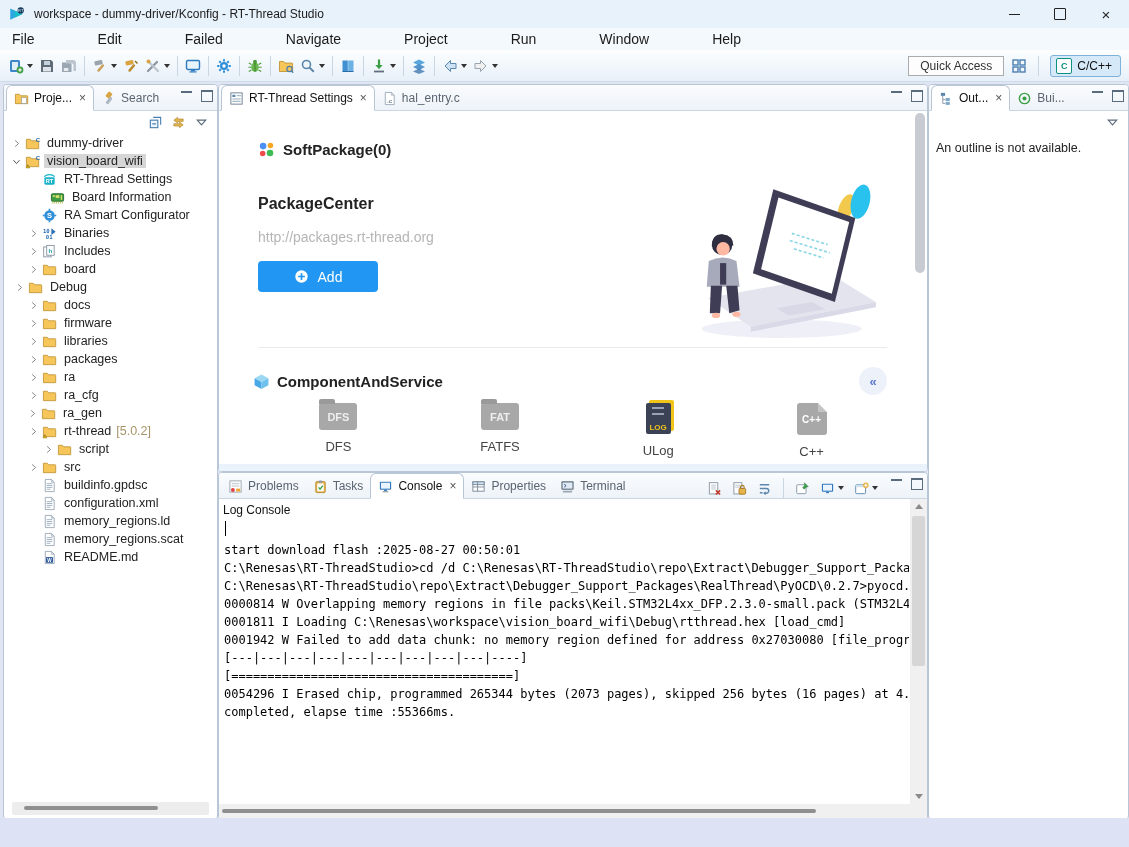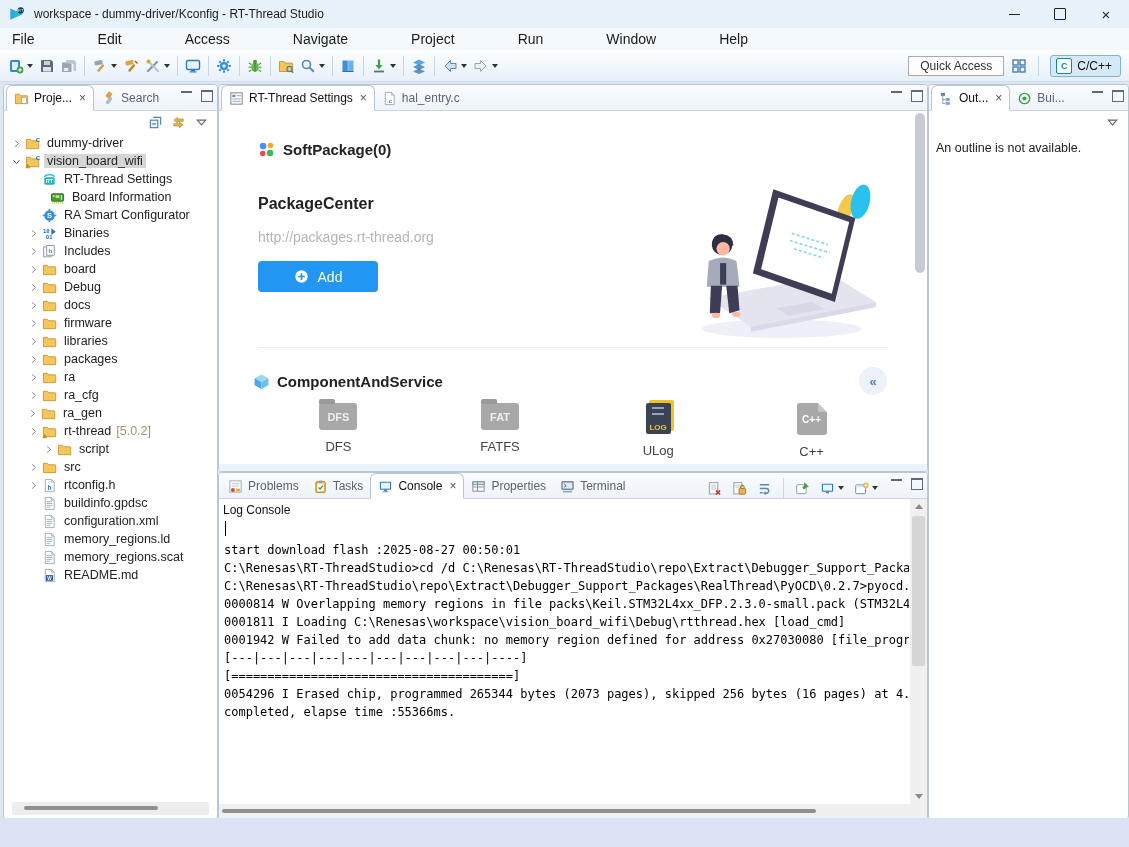--- a/index.html
+++ b/index.html
@@ -123,21 +123,21 @@
       </div>
     <div class="win-btn">
         <span class="close-glyph">×</span>
       </div>
   </div>
 </div>
 
 <div class="menubar" id="menubar">
     <span class="menu-item">File</span>
     <span class="menu-item">Edit</span>
-    <span class="menu-item">Access</span>
+    <span class="menu-item">Failed</span>
     <span class="menu-item">Navigate</span>
     <span class="menu-item">Project</span>
     <span class="menu-item">Run</span>
     <span class="menu-item">Window</span>
     <span class="menu-item">Help</span>
   </div>
 
 <div class="toolbar">
   <span id="toolbar-groups" style="display:flex;align-items:center;">
       <div class="tb-btn">
@@ -475,21 +475,21 @@
             <path d="M6 3.5l5 4.5-5 4.5" fill="none" stroke="#7a7a7a" stroke-width="1.3"></path>
           </svg>
         </span>
         <span class="ticon">
           <svg width="15" height="15" viewBox="0 0 16 16">
             <path d="M1.5 3.5h4.2l1.3 1.6H14a.6.6 0 0 1 .6.6v7.8H1.5z" fill="#f6c65b" stroke="#bf9434" stroke-width=".9" stroke-linejoin="round"></path>
           </svg>
         </span>
         <span class="tlabel">board</span>
       </div>
-      <div class="tree-row" style="padding-left: 21px;">
+      <div class="tree-row" style="padding-left: 7px;">
         <span class="chev">
           <svg width="11" height="11" viewBox="0 0 16 16">
             <path d="M6 3.5l5 4.5-5 4.5" fill="none" stroke="#7a7a7a" stroke-width="1.3"></path>
           </svg>
         </span>
         <span class="ticon">
           <svg width="15" height="15" viewBox="0 0 16 16">
             <path d="M1.5 3.5h4.2l1.3 1.6H14a.6.6 0 0 1 .6.6v7.8H1.5z" fill="#f6c65b" stroke="#bf9434" stroke-width=".9" stroke-linejoin="round"></path>
           </svg>
         </span>
@@ -620,35 +620,20 @@
           <svg width="11" height="11" viewBox="0 0 16 16">
             <path d="M6 3.5l5 4.5-5 4.5" fill="none" stroke="#7a7a7a" stroke-width="1.3"></path>
           </svg>
         </span>
         <span class="ticon">
           <svg width="15" height="15" viewBox="0 0 16 16">
             <path d="M1.5 3.5h4.2l1.3 1.6H14a.6.6 0 0 1 .6.6v7.8H1.5z" fill="#f6c65b" stroke="#bf9434" stroke-width=".9" stroke-linejoin="round"></path>
           </svg>
         </span>
         <span class="tlabel">src</span>
-      </div>
-      <div class="tree-row" style="padding-left: 21px;">
-        <span class="chev">
-          <svg width="11" height="11" viewBox="0 0 16 16">
-            <path d="M6 3.5l5 4.5-5 4.5" fill="none" stroke="#7a7a7a" stroke-width="1.3"></path>
-          </svg>
-        </span>
-        <span class="ticon">
-          <svg width="15" height="15" viewBox="0 0 16 16">
-            <path d="M3.5 1.5h6.5l3 3v10h-9.5z" fill="#fff" stroke="#93a1af" stroke-width=".9"></path>
-            <path d="M10 1.5l3 3H10z" fill="#dde5ed" stroke="#93a1af" stroke-width=".6"></path>
-            <text x="8" y="12.3" font-size="7" font-weight="bold" fill="#2b6fb5" text-anchor="middle">h</text>
-          </svg>
-        </span>
-        <span class="tlabel">rtconfig.h</span>
       </div>
       <div class="tree-row" style="padding-left: 21px;">
         <span class="chev"></span>
         <span class="ticon">
           <svg width="15" height="15" viewBox="0 0 16 16">
             <path d="M3.5 1.5h6.5l3 3v10h-9.5z" fill="#fff" stroke="#93a1af" stroke-width=".9"></path>
             <path d="M10 1.5l3 3H10z" fill="#dde5ed" stroke="#93a1af" stroke-width=".6"></path>
             <g stroke="#9fb0c0">
               <path d="M5 6h6M5 8h6M5 10h6M5 12h4"></path>
             </g>

